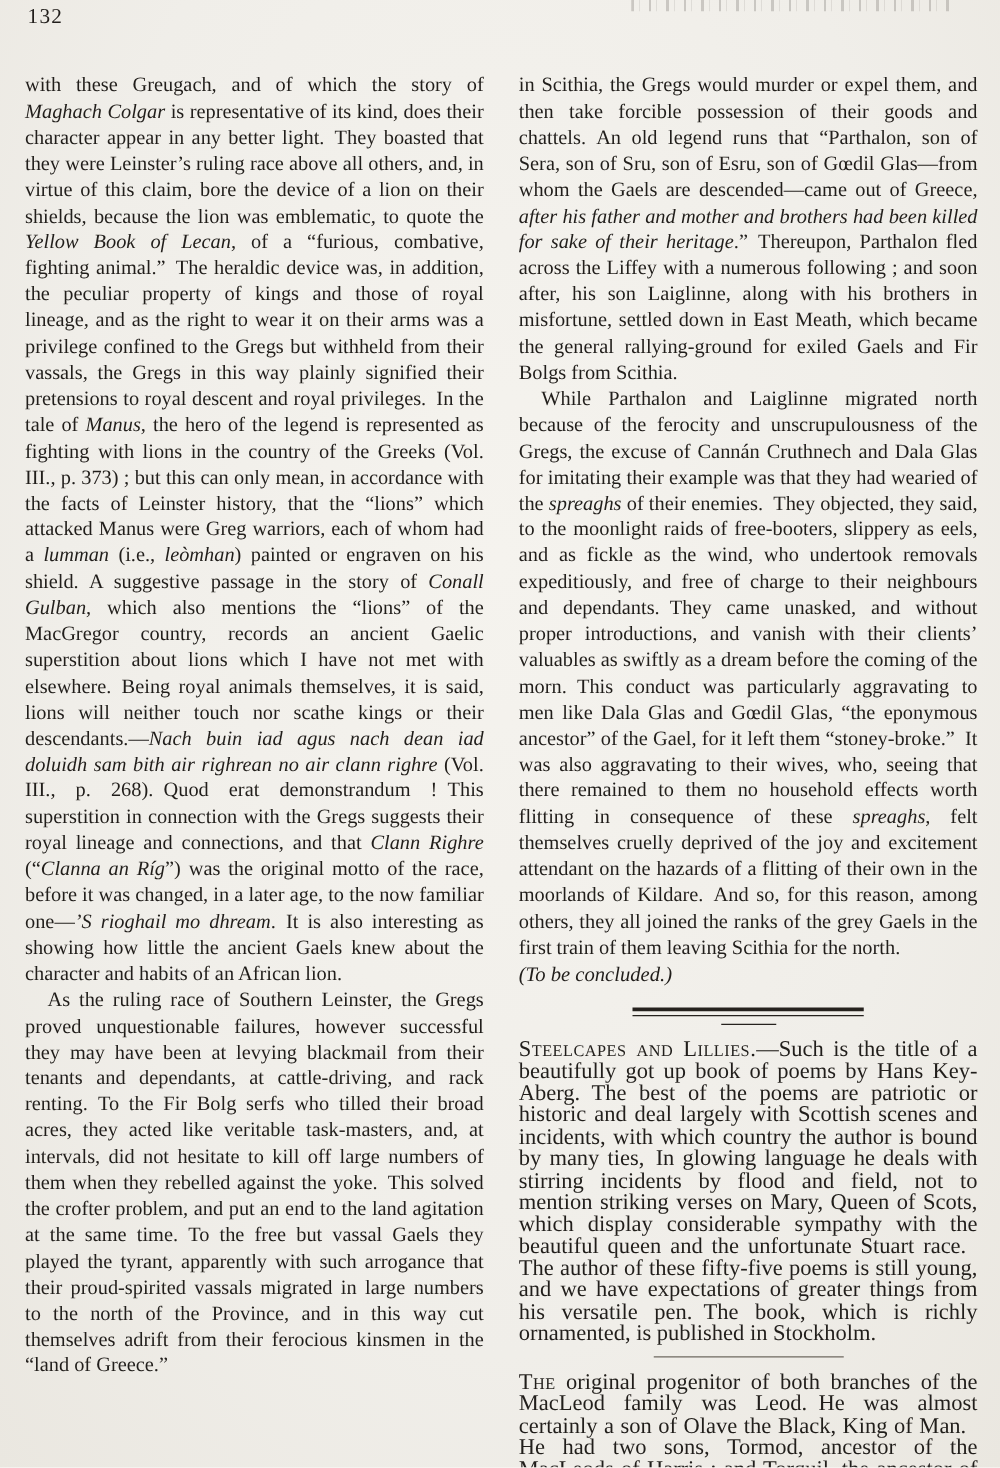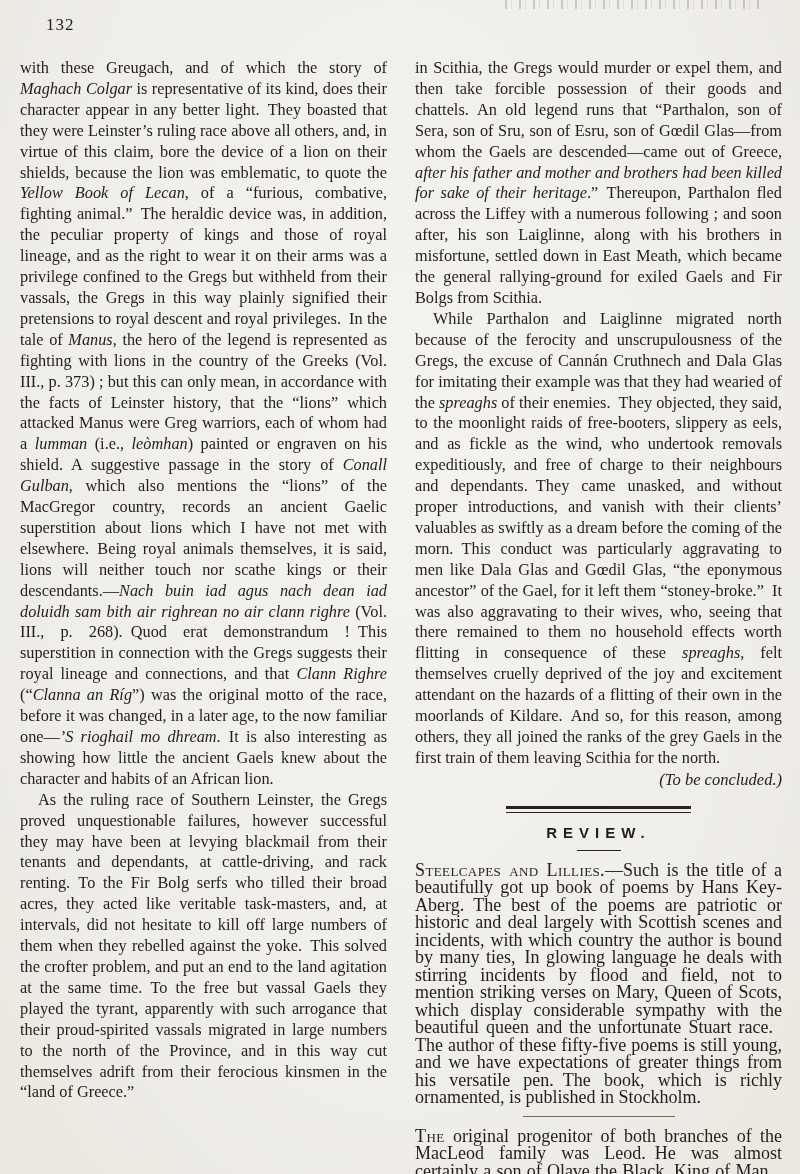--- a/index.html
+++ b/index.html
@@ -16,21 +16,21 @@
   .showthrough {
     position: absolute;
     top: 0; left: 505px;
     width: 258px; height: 9px;
     opacity: .55;
     background: repeating-linear-gradient(90deg,
       rgba(55,50,45,.38) 0 2px, transparent 2px 6px,
       rgba(55,50,45,.18) 6px 7px, transparent 7px 14px);
     filter: blur(.5px);
   }
-  .page-header { position: absolute; top: 12px; left: 0; right: 0; height: 26px; margin-left: 24px; }
+  .page-header { position: absolute; top: 0; left: 0; right: 0; height: 26px; }
   .page-number {
     position: absolute; left: 22px; top: 3px;
     font-size: 17px; letter-spacing: 1px;
   }
   .page-title {
     text-align: center;
     font-size: 18.5px; font-weight: bold;
     letter-spacing: 2px; word-spacing: 13px;
   }
   .columns {
@@ -43,21 +43,21 @@
     font-size: 16.3px;
     line-height: 20.9px;
     text-align: justify;
   }
   .col p { margin: 0; }
   .col p.indent { text-indent: 18px; }
   .seg-roman { font-style: normal; }
   .seg-italic { font-style: italic; }
   .seg-smallcaps { font-variant: small-caps; letter-spacing: .4px; }
   .concluded {
-    text-align: right;
+    text-align: left;
     font-style: italic;
     font-size: 16.5px;
     margin-top: 1px !important;
   }
   .review-section { margin-top: 15px; }
   .double-rule {
     width: 185px; height: 3px;
     margin: 0 auto;
     border-top: 3px solid #26221e;
     border-bottom: 1.2px solid #26221e;
@@ -105,21 +105,20 @@
       <p class="indent"><span class="seg-roman">As the ruling race of Southern Leinster, the Gregs proved unquestionable failures, however successful they may have been at levying blackmail from their tenants and dependants, at cattle-driving, and rack renting. To the Fir Bolg serfs who tilled their broad acres, they acted like veritable task-masters, and, at intervals, did not hesitate to kill off large numbers of them when they rebelled against the yoke. This solved the crofter problem, and put an end to the land agitation at the same time. To the free but vassal Gaels they played the tyrant, apparently with such arrogance that their proud-spirited vassals migrated in large numbers to the north of the Province, and in this way cut themselves adrift from their ferocious kinsmen in the “land of Greece.”</span></p>
     </div>
 
     <div class="col">
       <p><span class="seg-roman">in Scithia, the Gregs would murder or expel them, and then take forcible possession of their goods and chattels. An old legend runs that “Parthalon, son of Sera, son of Sru, son of Esru, son of Gœdil Glas—from whom the Gaels are descended—came out of Greece, </span><span class="seg-italic">after his father and mother and brothers had been killed for sake of their heritage</span><span class="seg-roman">.” Thereupon, Parthalon fled across the Liffey with a numerous following ; and soon after, his son Laiglinne, along with his brothers in misfortune, settled down in East Meath, which became the general rallying-ground for exiled Gaels and Fir Bolgs from Scithia.</span></p>
       <p class="indent"><span class="seg-roman">While Parthalon and Laiglinne migrated north because of the ferocity and unscrupulousness of the Gregs, the excuse of Cannán Cruthnech and Dala Glas for imitating their example was that they had wearied of the </span><span class="seg-italic">spreaghs</span><span class="seg-roman"> of their enemies. They objected, they said, to the moonlight raids of free-booters, slippery as eels, and as fickle as the wind, who undertook removals expeditiously, and free of charge to their neighbours and dependants. They came unasked, and without proper introductions, and vanish with their clients’ valuables as swiftly as a dream before the coming of the morn. This conduct was particularly aggravating to men like Dala Glas and Gœdil Glas, “the eponymous ancestor” of the Gael, for it left them “stoney-broke.” It was also aggravating to their wives, who, seeing that there remained to them no household effects worth flitting in consequence of these </span><span class="seg-italic">spreaghs</span><span class="seg-roman">, felt themselves cruelly deprived of the joy and excitement attendant on the hazards of a flitting of their own in the moorlands of Kildare. And so, for this reason, among others, they all joined the ranks of the grey Gaels in the first train of them leaving Scithia for the north.</span></p>
       <p class="concluded">(To be concluded.)</p>
 
       <section class="review-section">
         <div class="double-rule"></div>
-        <h2 class="review-heading">REVIEW.</h2>
         <div class="short-rule"></div>
         <p class="review-text"><span class="seg-smallcaps">Steelcapes and Lillies.</span><span class="seg-roman">—Such is the title of a beautifully got up book of poems by Hans Key-Aberg. The best of the poems are patriotic or historic and deal largely with Scottish scenes and incidents, with which country the author is bound by many ties, In glowing language he deals with stirring incidents by flood and field, not to mention striking verses on Mary, Queen of Scots, which display considerable sympathy with the beautiful queen and the unfortunate Stuart race. The author of these fifty-five poems is still young, and we have expectations of greater things from his versatile pen. The book, which is richly ornamented, is published in Stockholm.</span></p>
         <div class="item-rule"></div>
         <p class="review-text"><span class="seg-smallcaps">The</span><span class="seg-roman"> original progenitor of both branches of the MacLeod family was Leod. He was almost certainly a son of Olave the Black, King of Man. He had two sons, Tormod, ancestor of the MacLeods of Harris ; and Torquil, the ancestor of the MacLeods of Lewis.</span></p>
       </section>
     </div>
 
   </div>
 </div>
 

